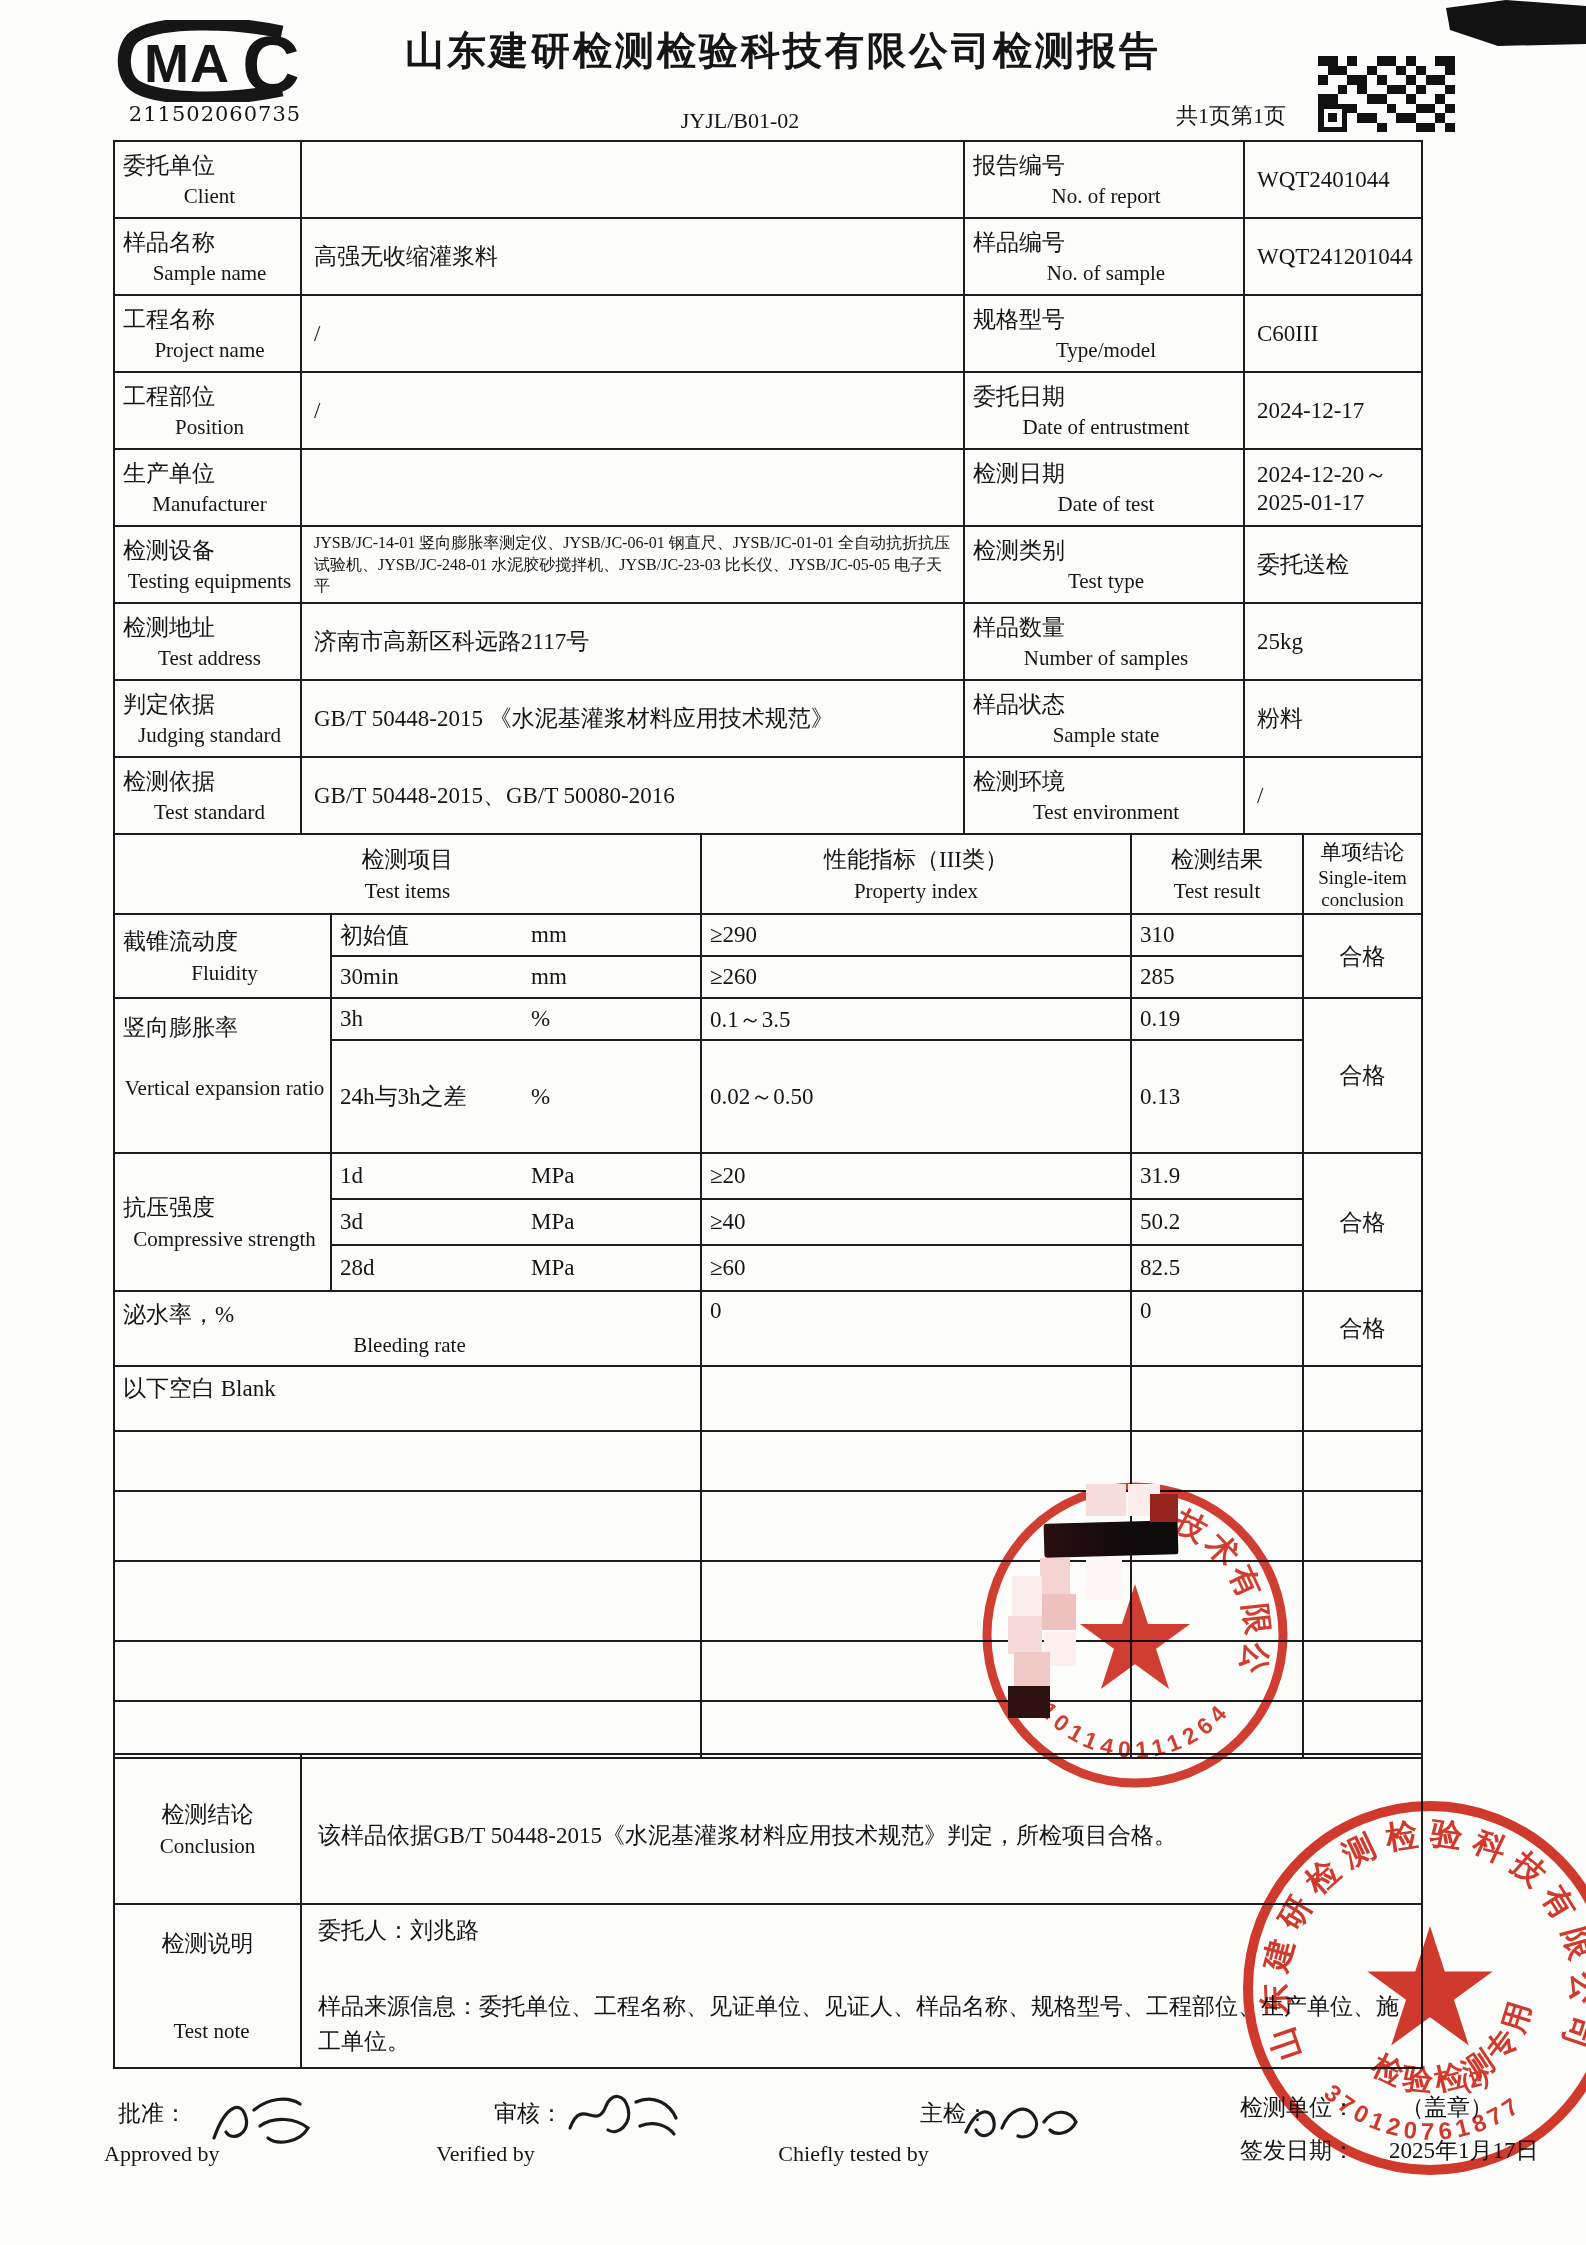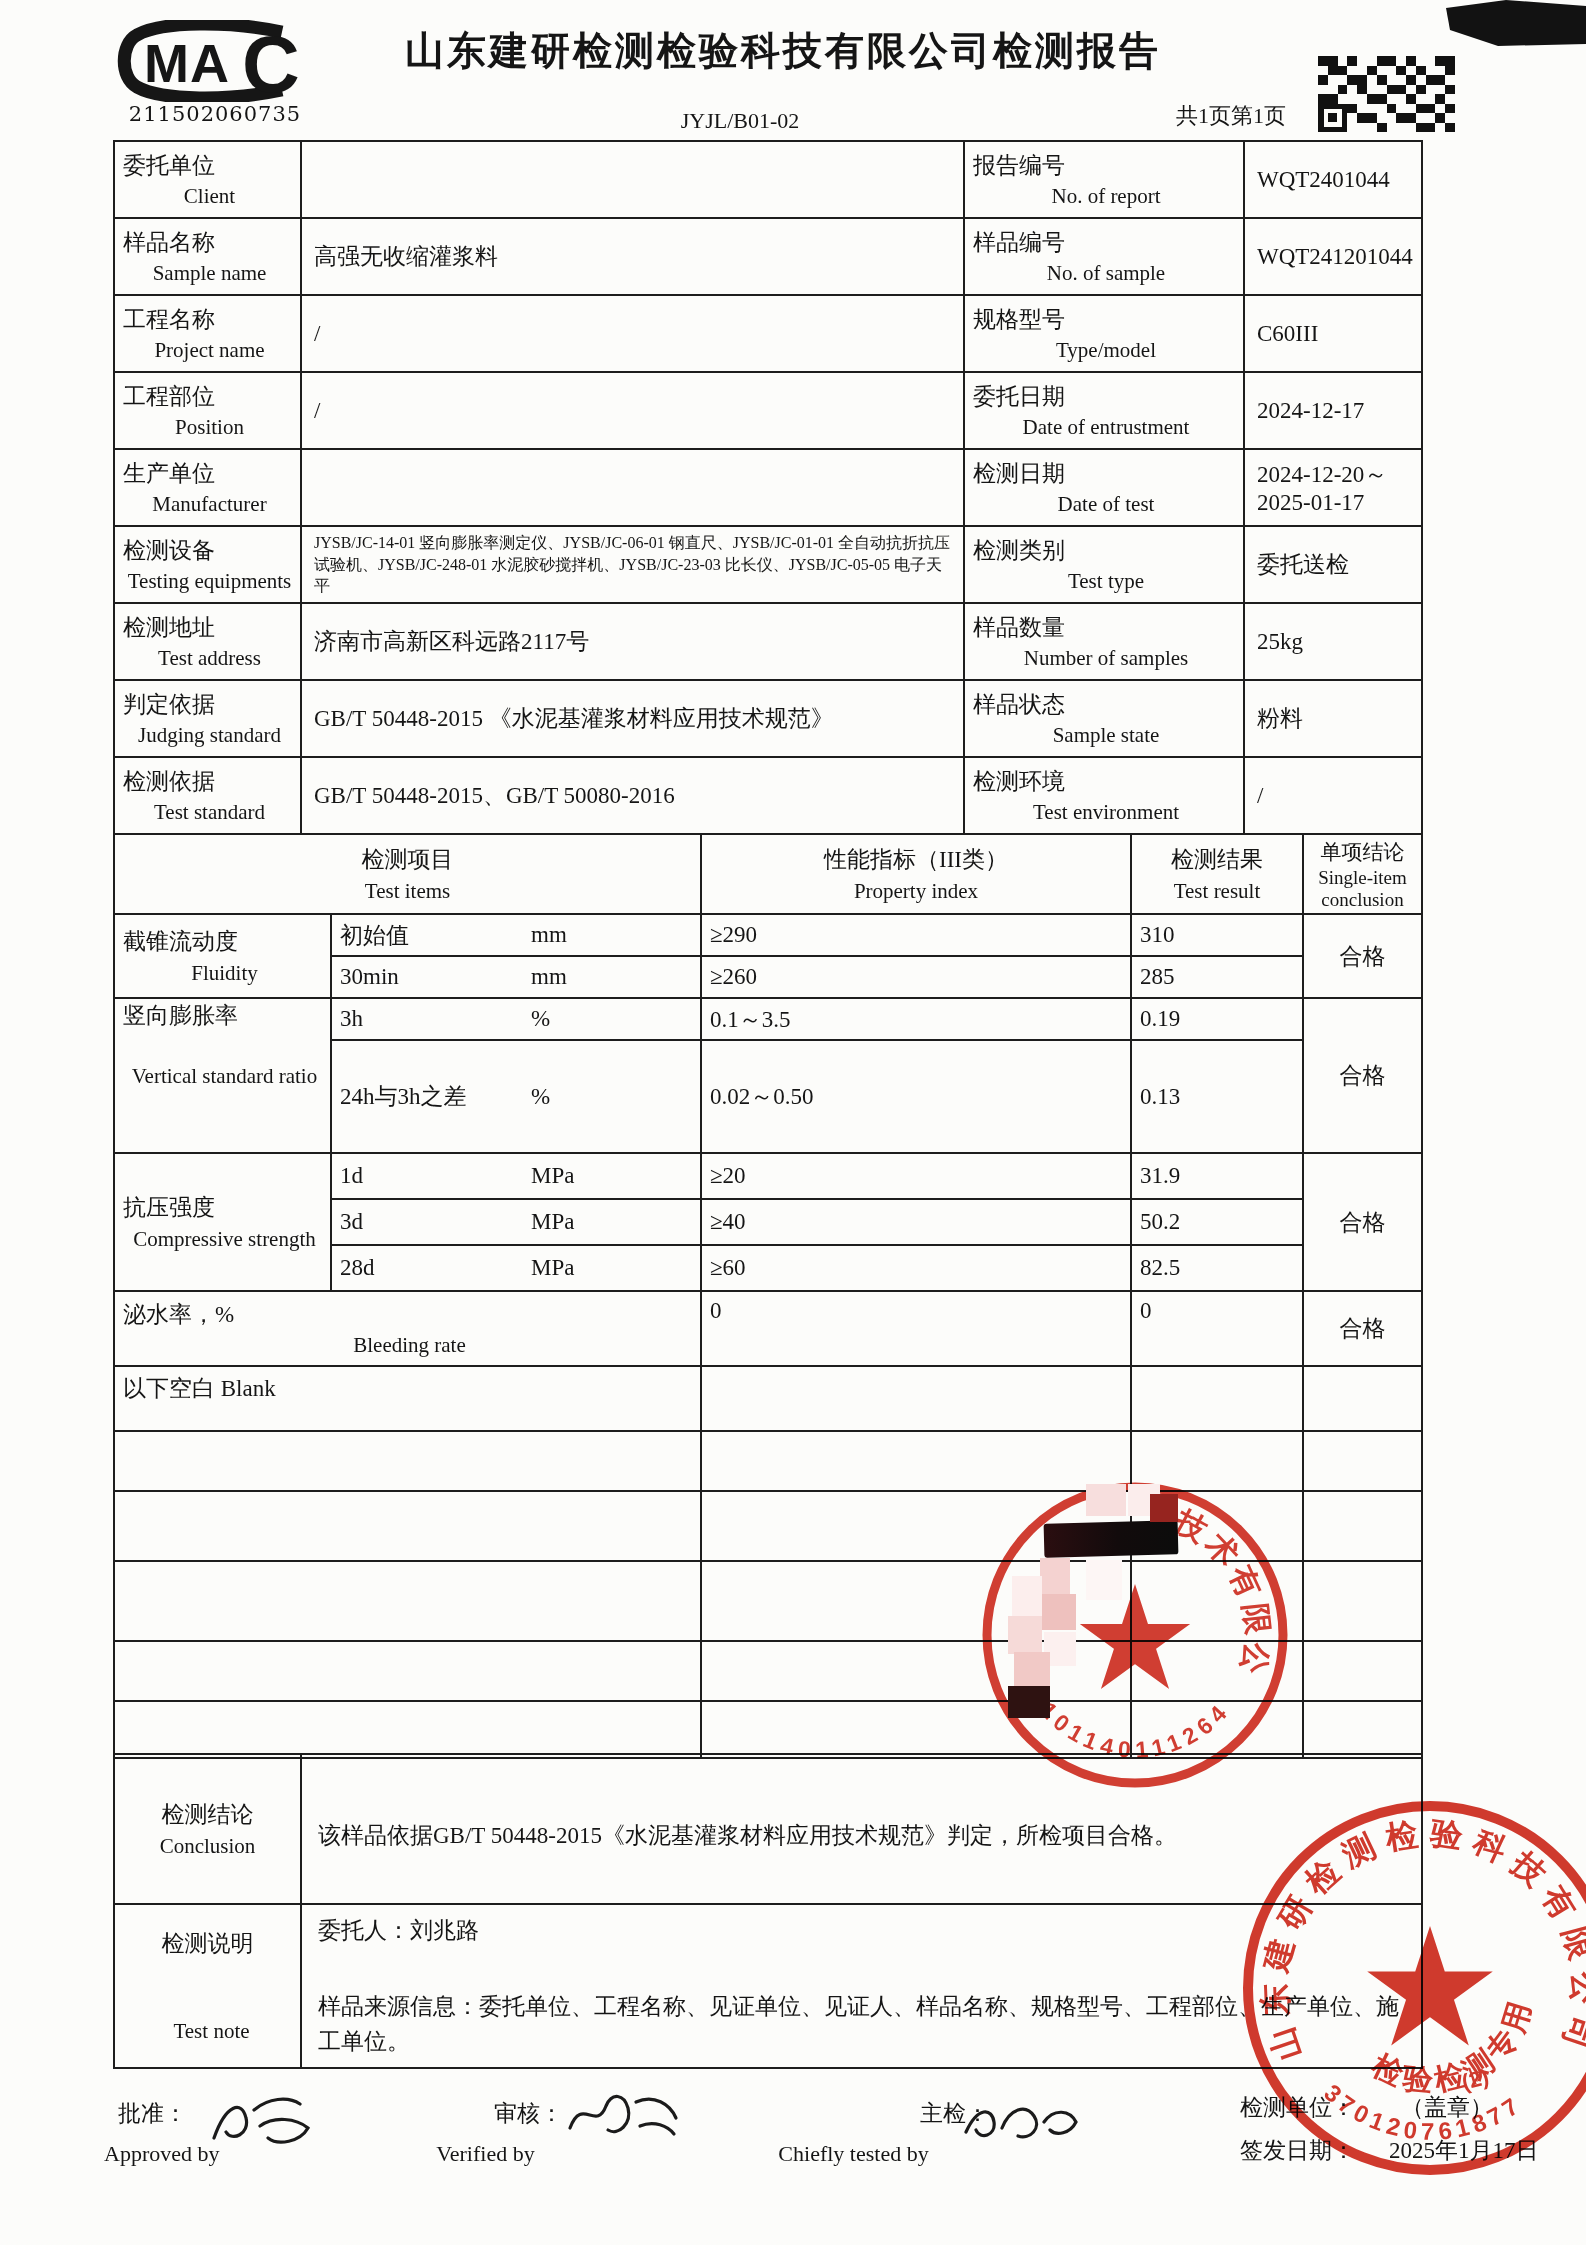--- a/index.html
+++ b/index.html
@@ -26,21 +26,21 @@
   .cn{font-size:23px;line-height:1.45;}
   .en{font-size:21px;line-height:1.35;text-align:center;}
   .label-cell{padding:4px 4px 4px 8px;vertical-align:middle;}
   .value-cell{padding:4px 6px 4px 12px;font-size:23px;vertical-align:middle;white-space:pre-line;}
   .equip{font-size:16px;line-height:1.35;}
   .hdr-cell{text-align:center;vertical-align:middle;padding:2px;}
   .hdr-cell .en{font-size:21px;}
   .hdr-small .cn{font-size:21px;}
   .hdr-small .en{font-size:19px;line-height:1.15;}
   .item-name{padding:4px 4px 4px 8px;vertical-align:middle;}
-  .item-top{vertical-align:top;padding-top:0;}
+  .item-top{vertical-align:top;padding-top:12px;}
   .gap-en{margin-top:30px;}
   .sub-cell{padding:2px 4px 2px 8px;vertical-align:middle;font-size:23px;}
   .sub-cell .unit{display:inline-block;width:165px;}
   .sub-flex{display:flex;align-items:center;}
   .sub-flex .sname{flex:1 1 auto;}
   .idx-cell{padding:2px 4px 2px 8px;font-size:23px;vertical-align:middle;}
   .ok-cell{text-align:center;font-size:23px;vertical-align:middle;}
   .blank-cell{padding:6px 4px 4px 8px;vertical-align:top;font-size:23px;}
   .con-label{text-align:center;vertical-align:middle;}
   .con-text{padding:18px 10px 6px 16px;font-size:23px;vertical-align:middle;}
@@ -265,21 +265,21 @@
         <span class="unit">mm</span>
             </div>
           </td>
       <td class="idx-cell">≥260</td>
       <td class="idx-cell">285</td>
     </tr>
 
     <tr style="height:42px">
       <td class="item-name item-top" rowspan="2">
         <div class="cn">竖向膨胀率</div>
-        <div class="en gap-en">Vertical standard ratio</div>
+        <div class="en gap-en">Vertical expansion ratio</div>
           </td>
       <td class="sub-cell">
         <div class="sub-flex">
               <span class="sname">3h</span>
         <span class="unit">%</span>
             </div>
           </td>
       <td class="idx-cell">0.1～3.5</td>
       <td class="idx-cell">0.19</td>
       <td class="ok-cell" rowspan="2">合格</td>

